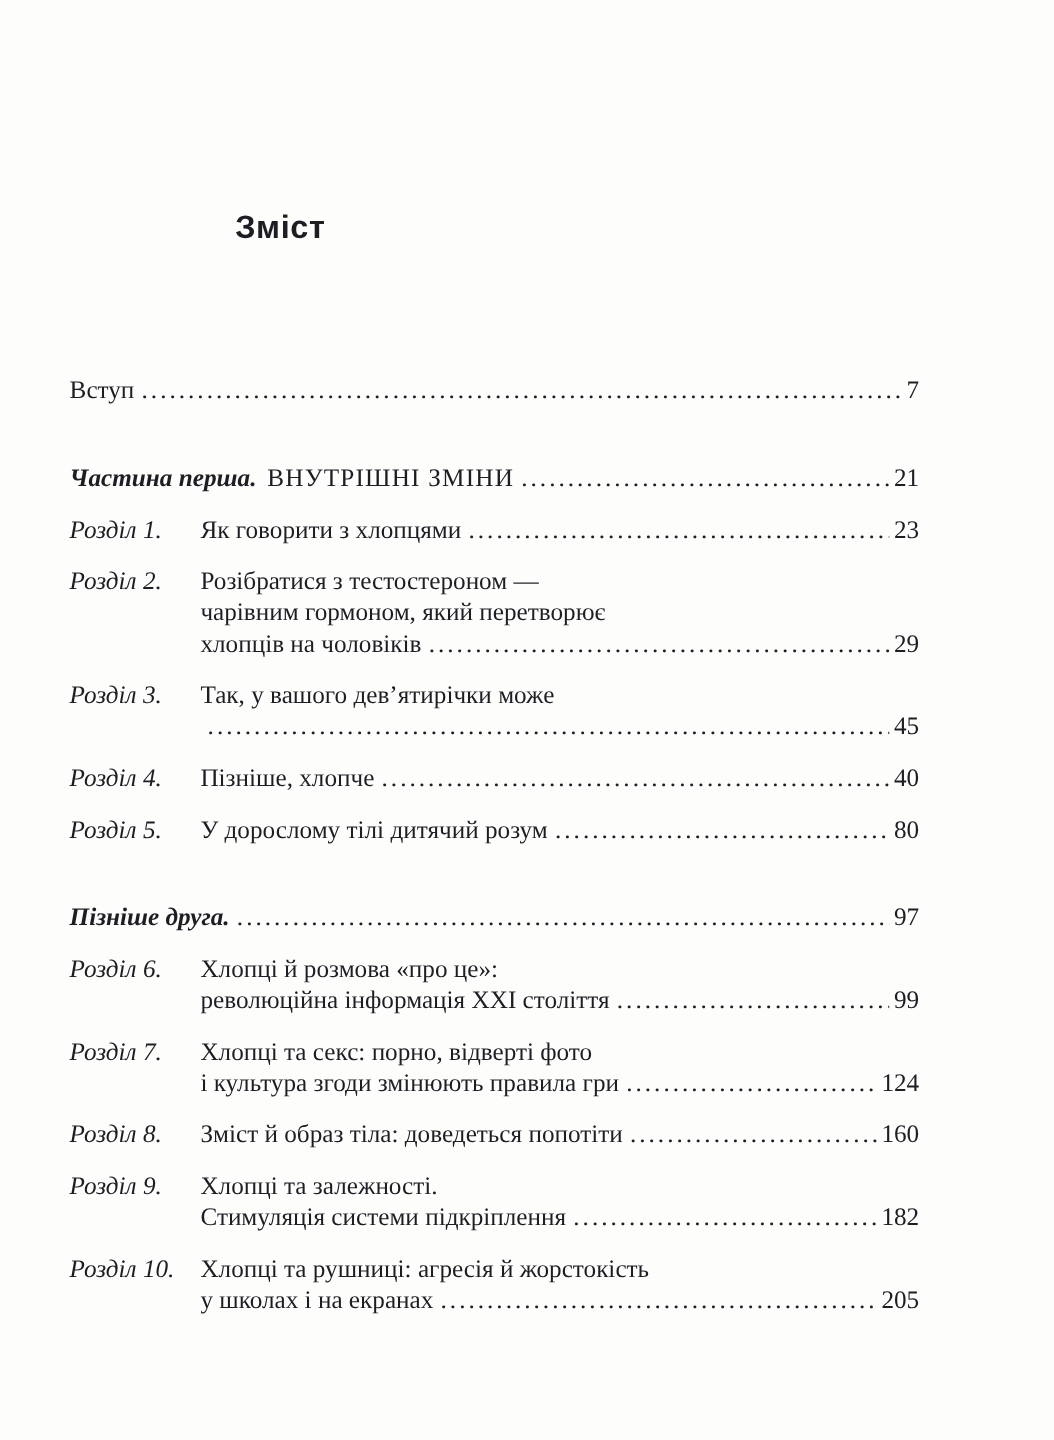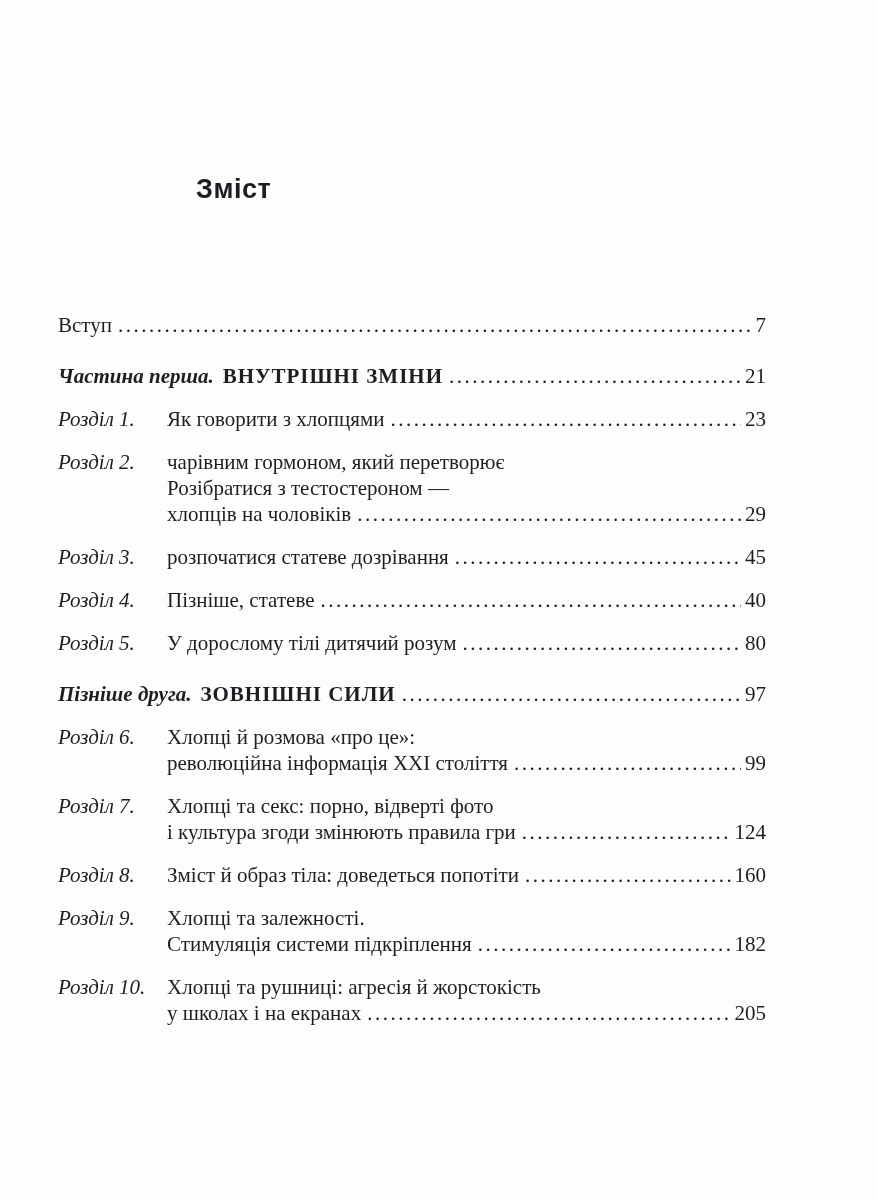--- a/index.html
+++ b/index.html
@@ -24,25 +24,25 @@
   }
   .toc {
     margin-top: 106px;
     font-size: 21px;
     line-height: 26px;
   }
   .row-simple { display: flex; align-items: flex-end; }
   .row-part {
     display: flex;
     align-items: center;
-    margin-top: 25px;
+    margin-top: 47px;
     margin-bottom: 12px;
   }
   .part-label { font-weight: 700; font-style: italic; flex: none; }
-  .part-title { font-weight: 700; letter-spacing: 1px; margin-left: 9px; flex: none; }
+  .part-title { font-weight: 400; letter-spacing: 1px; margin-left: 9px; flex: none; }
   .row-chapter { display: flex; margin-top: 17px; }
   .ch-label { width: 109px; flex: none; font-style: italic; }
   .ch-body { flex: 1; min-width: 0; }
   .ch-line { display: block; }
   .lastline { display: flex; align-items: baseline; justify-content: space-between; }
   .line-text { flex: none; }
   .dots {
     flex: 1;
     overflow: hidden;
     white-space: nowrap;
@@ -78,66 +78,65 @@
         <span class="line-text">Як говорити з хлопцями</span>
         <span class="dots" aria-hidden="true">............................................................................................................................................................................................................................................................................................................</span>
         <span class="pagenum">23</span>
       </div>
     </div>
   </div>
 
   <div class="row-chapter">
     <span class="ch-label">Розділ 2.</span>
     <div class="ch-body">
-      <div class="ch-line">чарівним гормоном, який перетворює</div>
-          <div class="ch-line">Розібратися з тестостероном —</div>
+      <div class="ch-line">Розібратися з тестостероном —</div>
+          <div class="ch-line">чарівним гормоном, який перетворює</div>
           <div class="lastline">
         <span class="line-text">хлопців на чоловіків</span>
         <span class="dots" aria-hidden="true">............................................................................................................................................................................................................................................................................................................</span>
         <span class="pagenum">29</span>
       </div>
     </div>
   </div>
 
   <div class="row-chapter">
     <span class="ch-label">Розділ 3.</span>
     <div class="ch-body">
+      <div class="ch-line">Так, у вашого дев’ятирічки може</div>
           <div class="lastline">
-        <span class="line-text">розпочатися статеве дозрівання</span>
         <span class="dots" aria-hidden="true">............................................................................................................................................................................................................................................................................................................</span>
         <span class="pagenum">45</span>
       </div>
     </div>
   </div>
 
   <div class="row-chapter">
     <span class="ch-label">Розділ 4.</span>
     <div class="ch-body">
       <div class="lastline">
-        <span class="line-text">Пізніше, статеве</span>
+        <span class="line-text">Пізніше, хлопче</span>
         <span class="dots" aria-hidden="true">............................................................................................................................................................................................................................................................................................................</span>
         <span class="pagenum">40</span>
       </div>
     </div>
   </div>
 
   <div class="row-chapter">
     <span class="ch-label">Розділ 5.</span>
     <div class="ch-body">
       <div class="lastline">
         <span class="line-text">У дорослому тілі дитячий розум</span>
         <span class="dots" aria-hidden="true">............................................................................................................................................................................................................................................................................................................</span>
         <span class="pagenum">80</span>
       </div>
     </div>
   </div>
 
   <div class="row-part">
     <span class="part-label">Пізніше друга.</span>
-    <span class="part-title">ЗОВНІШНІ СИЛИ</span>
     <span class="dots" aria-hidden="true">............................................................................................................................................................................................................................................................................................................</span>
     <span class="pagenum">97</span>
   </div>
 
   <div class="row-chapter">
     <span class="ch-label">Розділ 6.</span>
     <div class="ch-body">
       <div class="ch-line">Хлопці й розмова «про це»:</div>
           <div class="lastline">
         <span class="line-text">революційна інформація XXI століття</span>

